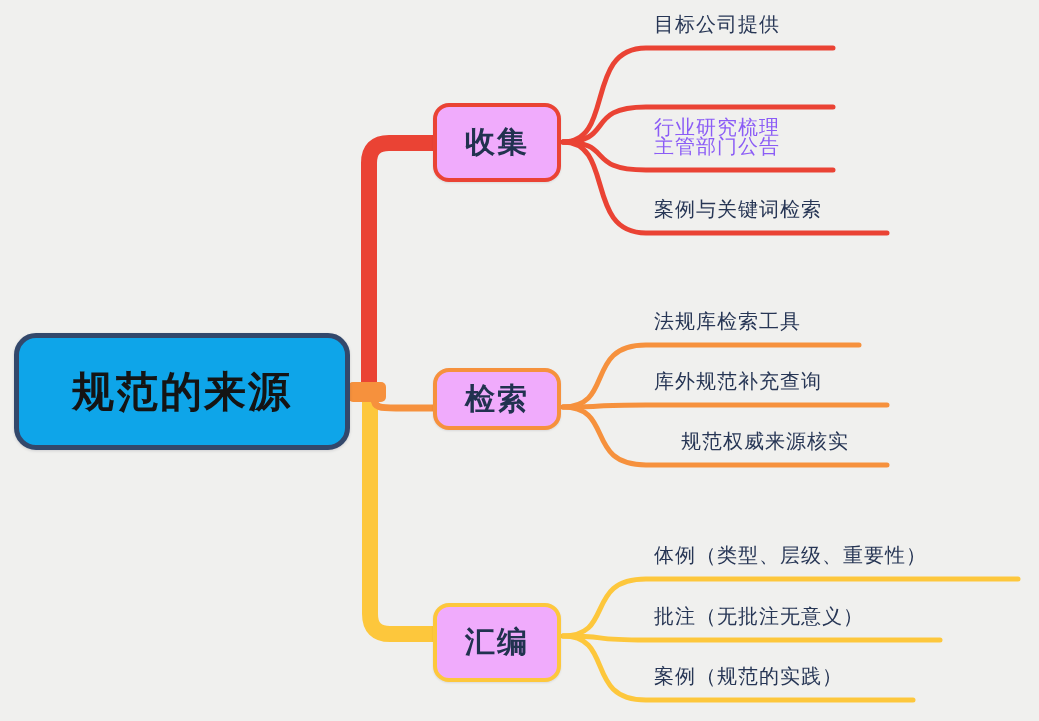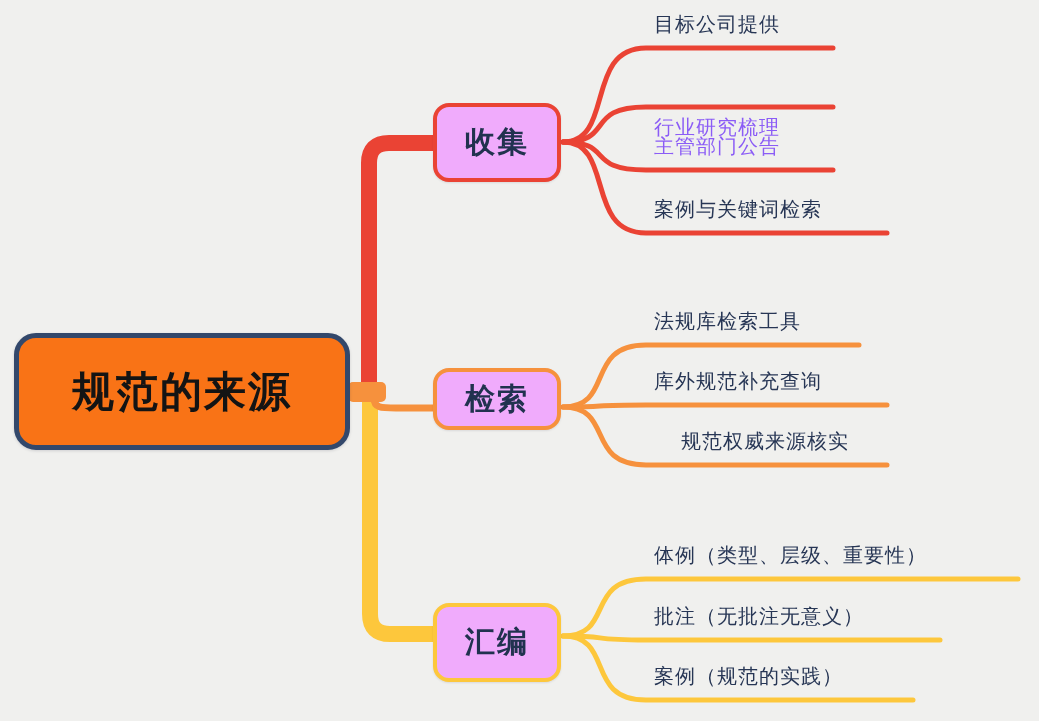--- a/index.html
+++ b/index.html
@@ -7,21 +7,21 @@
     position:relative;width:1039px;height:721px;overflow:hidden;
     background:#f0f0ee;
     font-family:"DejaVu Sans","Liberation Sans",sans-serif;
   }
   svg.links{position:absolute;left:0;top:0;width:1039px;height:721px;}
   .node{
     position:absolute;display:flex;align-items:center;justify-content:center;
     box-sizing:border-box;background:#f0abfc;white-space:nowrap;
   }
   .root-node{
-    border:5px solid #33486b;border-radius:22px;background:#f97316;
+    border:5px solid #33486b;border-radius:22px;background:#0ea5e9;
     font-size:42px;font-weight:bold;color:#141414;letter-spacing:2px;
     box-shadow:0 1px 3px rgba(60,60,80,0.18);
   }
   .branch-node{
     border:4px solid;border-radius:16px;
     font-size:30px;font-weight:bold;color:#21324f;letter-spacing:2px;
     box-shadow:0 1px 2px rgba(60,60,80,0.12);
   }
   .leaf-label{
     position:absolute;font-size:20px;line-height:30px;color:#273655;

